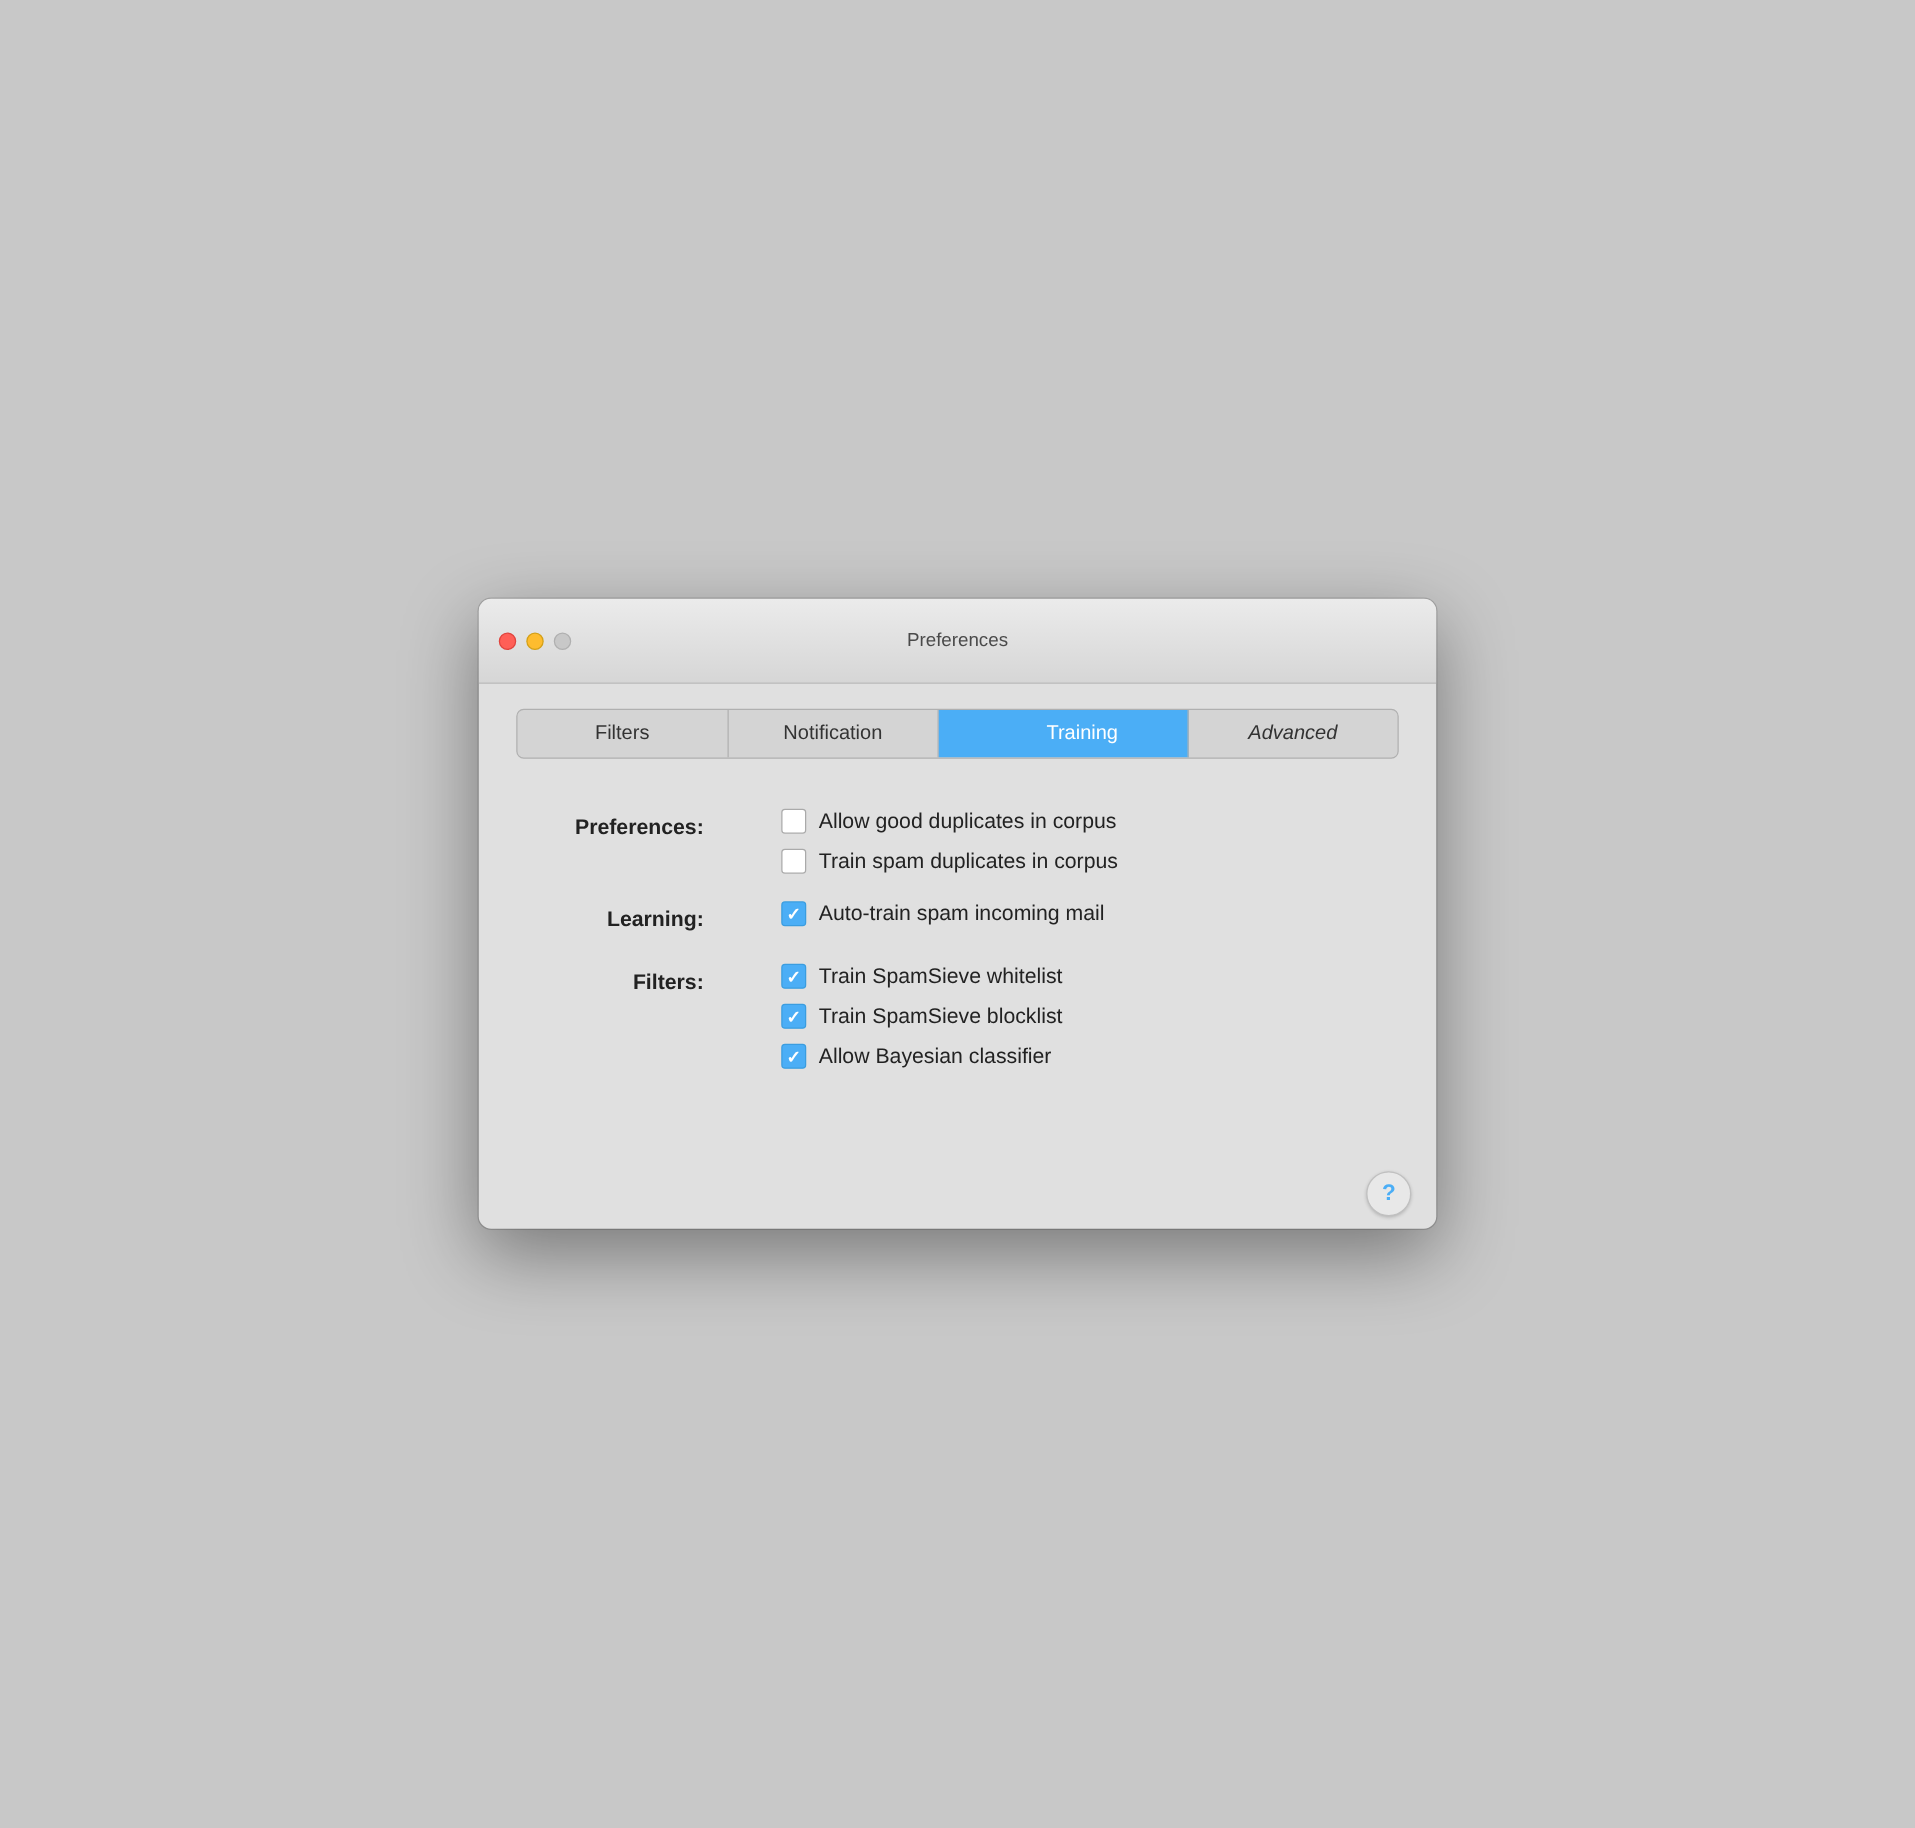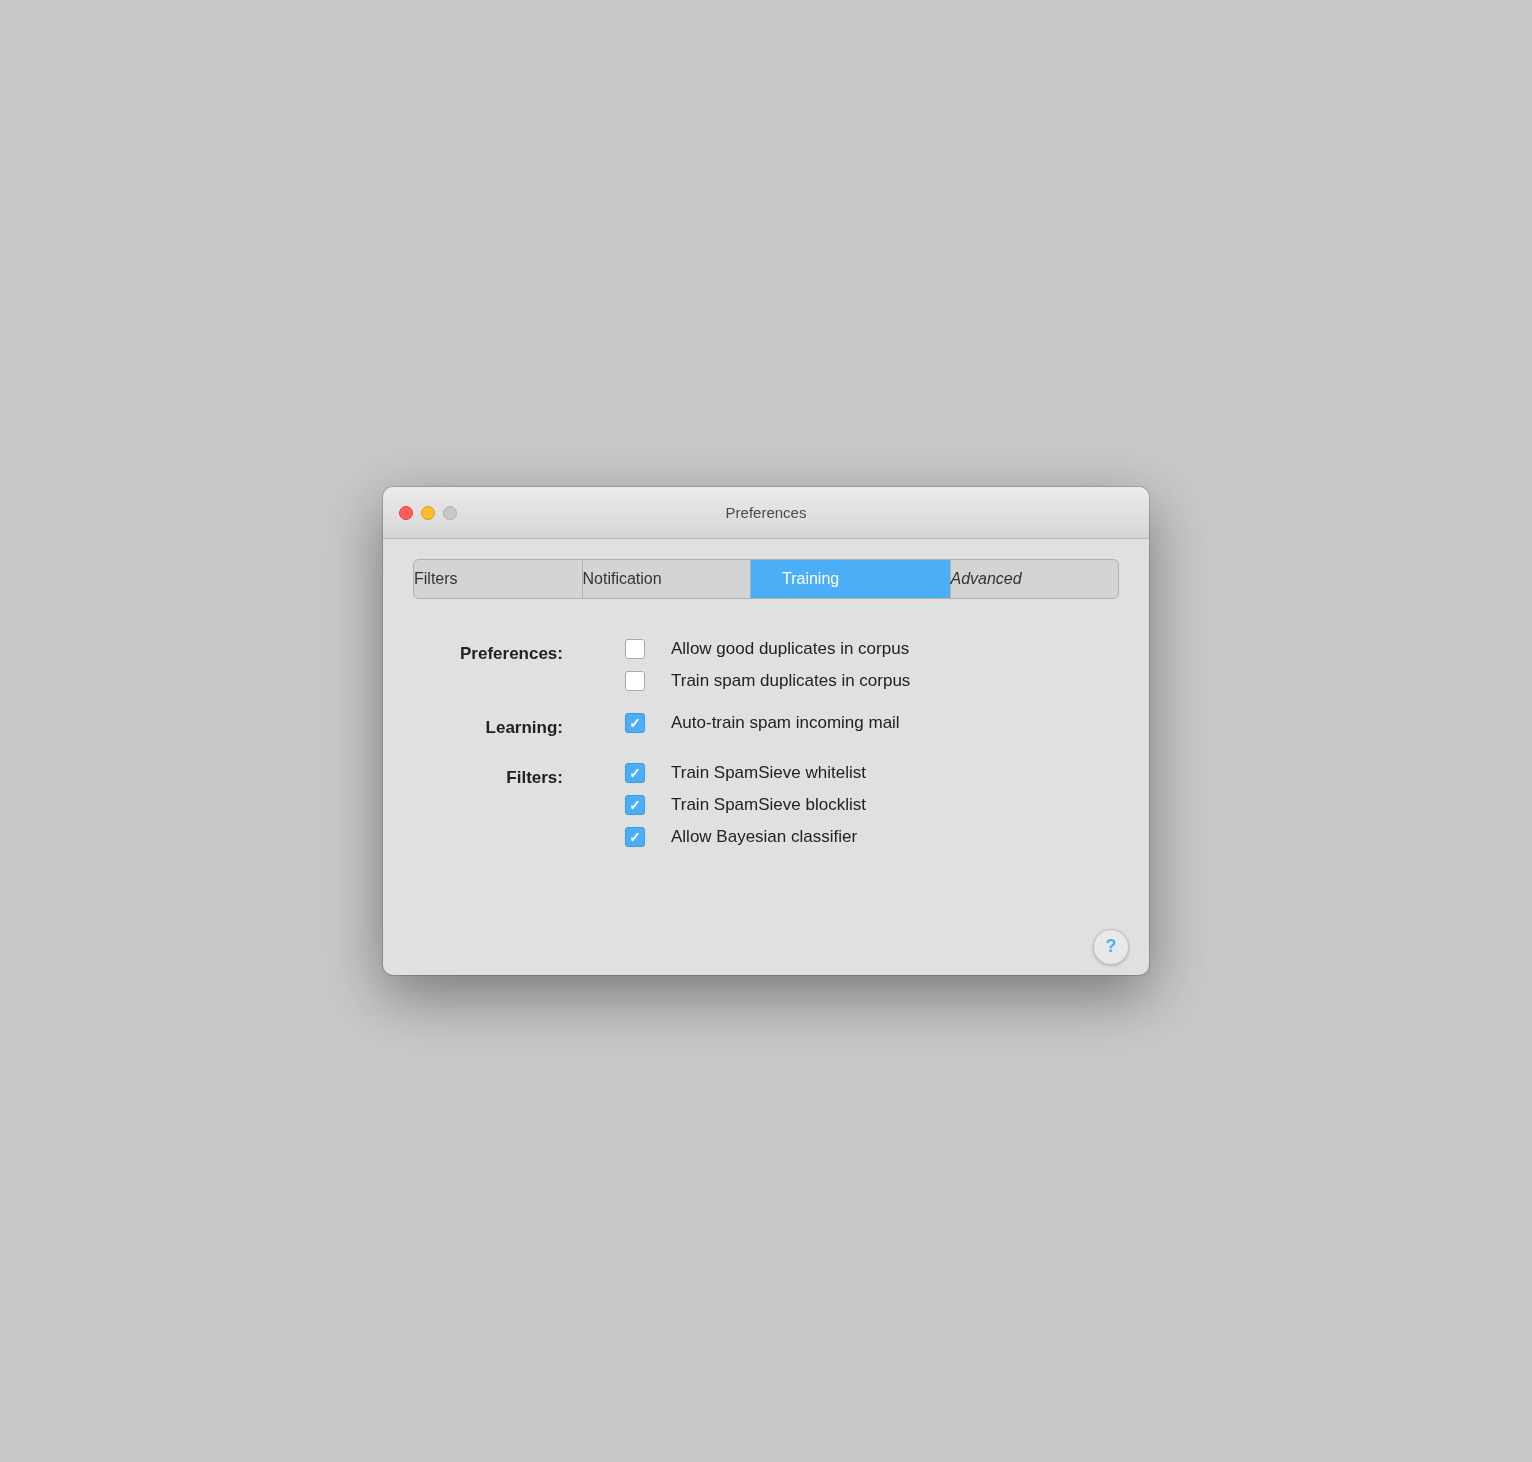--- a/index.html
+++ b/index.html
@@ -20,21 +20,21 @@
     .window {
       width: 766px;
       background: #e0e0e0;
       border-radius: 10px;
       box-shadow: 0 20px 60px rgba(0,0,0,0.4), 0 0 0 1px rgba(0,0,0,0.15);
       overflow: hidden;
     }
 
     .titlebar {
       background: linear-gradient(to bottom, #ebebeb, #d6d6d6);
-      height: 52px;
+      height: 68px;
       display: flex;
       align-items: center;
       padding: 0 16px;
       border-bottom: 1px solid #b8b8b8;
       position: relative;
     }
 
     .traffic-lights {
       display: flex;
       gap: 8px;
@@ -81,20 +81,21 @@
       border: 1px solid #b0b0b0;
       border-radius: 6px;
       overflow: hidden;
       background: #d4d4d4;
       margin-bottom: 30px;
     }
 
     .tab {
       flex: 1;
       padding: 10px 0;
+      text-align: center;
       font-size: 16px;
       font-weight: 500;
       color: #333;
       cursor: pointer;
       border-right: 1px solid #b0b0b0;
       background: transparent;
       transition: background 0.1s;
     }
 
     .tab:last-child {
@@ -131,21 +132,21 @@
 
     .setting-controls {
       display: flex;
       flex-direction: column;
       gap: 12px;
     }
 
     .checkbox-row {
       display: flex;
       align-items: center;
-      gap: 26px;
+      gap: 10px;
       cursor: pointer;
       padding-left: 42px;
     }
 
     .checkbox-box {
       width: 20px;
       height: 20px;
       border-radius: 3px;
       border: 1px solid #aaa;
       background: white;

